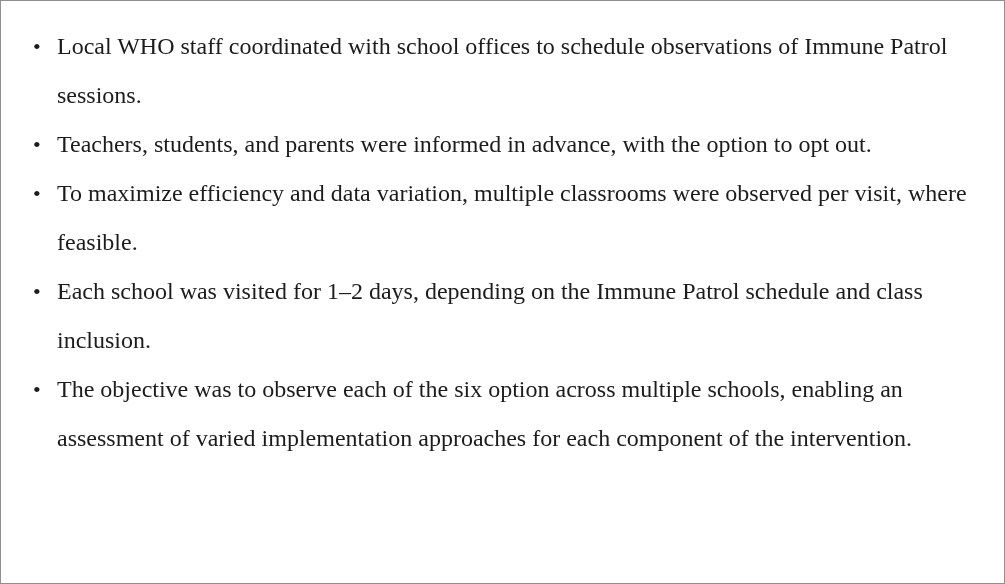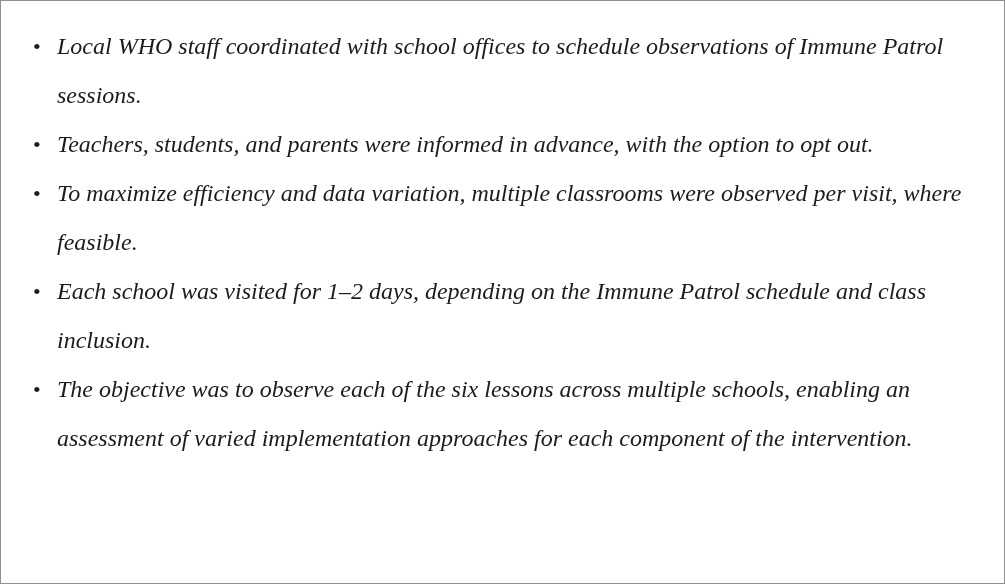--- a/index.html
+++ b/index.html
@@ -38,21 +38,20 @@
     text-align: left;
     padding-left: 2px;
     color: #1c1c1c;
     font-size: 22px;
     line-height: 49px;
   }
 
   li.bullet-item .text {
     flex: 1 1 auto;
     max-width: 918px;
-    font-style: italic;
   }
 </style>
 </head>
 <body>
 
 <div class="panel">
   <ul class="bullet-list">
     <li class="bullet-item">
       <span class="marker">•</span>
       <span class="text">Local WHO staff coordinated with school offices to schedule observations of Immune Patrol sessions.</span>
@@ -64,16 +63,16 @@
     <li class="bullet-item">
       <span class="marker">•</span>
       <span class="text">To maximize efficiency and data variation, multiple classrooms were observed per visit, where feasible.</span>
     </li>
     <li class="bullet-item">
       <span class="marker">•</span>
       <span class="text">Each school was visited for 1–2 days, depending on the Immune Patrol schedule and class inclusion.</span>
     </li>
     <li class="bullet-item">
       <span class="marker">•</span>
-      <span class="text">The objective was to observe each of the six lessons across multiple schools, enabling an assessment of varied implementation approaches for each component of the intervention.</span>
+      <span class="text">The objective was to observe each of the six option across multiple schools, enabling an assessment of varied implementation approaches for each component of the intervention.</span>
     </li>
   </ul>
 </div>
 
 </body></html>

